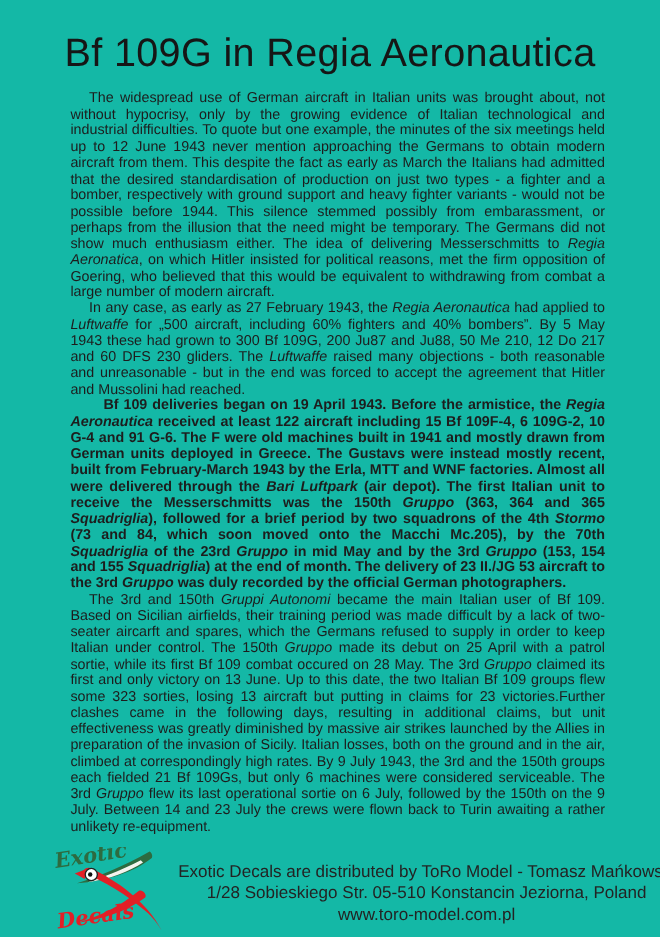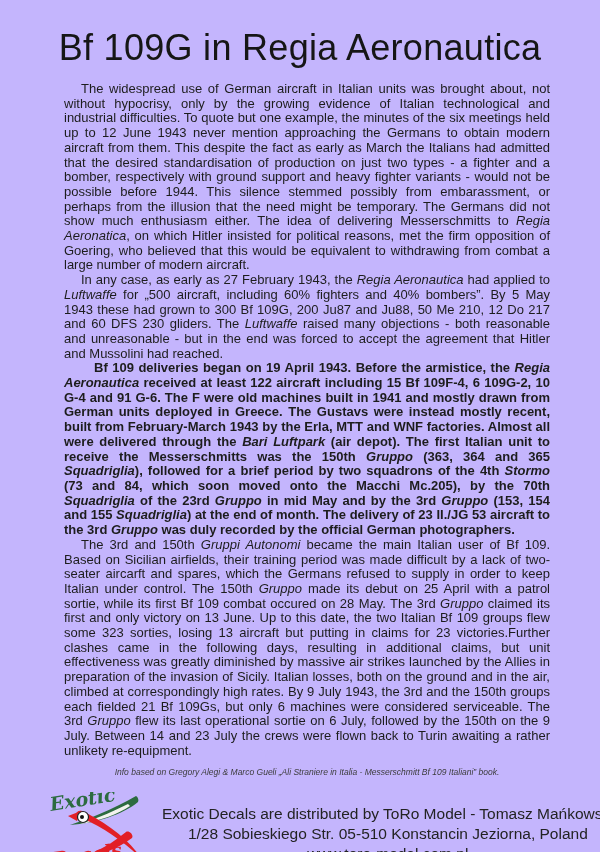--- a/index.html
+++ b/index.html
@@ -1,21 +1,21 @@
 <!DOCTYPE html>
 <html><head>
 <meta charset="utf-8">
 <style>
   html, body { margin:0; padding:0; }
   body {
     width:600px; height:852px; background:#ffffff;
     font-family:"Liberation Sans", sans-serif; color:#1a1a1a;
     -webkit-font-smoothing:antialiased;
   }
-  .page { position:relative; width:600px; height:852px; overflow:hidden; background:#c4b5fd; }
+  .page { position:relative; width:600px; height:852px; overflow:hidden; background:#14b8a6; }
 
   .title {
     font-size:36px; font-weight:400; color:#161616;
     text-align:center; margin:27px 28px 13px 28px; letter-spacing:0.3px;
   }
 
   .article {
     margin:0 50px 12px 64px;
     font-size:13px; line-height:14.7px;
     text-align:justify; text-justify:inter-word;
@@ -50,21 +50,20 @@
 
 <div class="page">
 
   <h1 class="title">Bf 109G in Regia Aeronautica</h1>
 
   <div class="article">
     <p>The widespread use of German aircraft in Italian units was brought about, not without hypocrisy, only by the growing evidence of Italian technological and industrial difficulties. To quote but one example, the minutes of the six meetings held up to 12 June 1943 never mention approaching the Germans to obtain modern aircraft from them. This despite the fact as early as March the Italians had admitted that the desired standardisation of production on just two types - a fighter and a bomber, respectively with ground support and heavy fighter variants - would not be possible before 1944. This silence stemmed possibly from embarassment, or perhaps from the illusion that the need might be temporary. The Germans did not show much enthusiasm either. The idea of delivering Messerschmitts to <i>Regia Aeronatica</i>, on which Hitler insisted for political reasons, met the firm opposition of Goering, who believed that this would be equivalent to withdrawing from combat a large number of modern aircraft.</p>
     <p>In any case, as early as 27 February 1943, the <i>Regia Aeronautica</i> had applied to <i>Luftwaffe</i> for „500 aircraft, including 60% fighters and 40% bombers”. By 5 May 1943 these had grown to 300 Bf 109G, 200 Ju87 and Ju88, 50 Me 210, 12 Do 217 and 60 DFS 230 gliders. The <i>Luftwaffe</i> raised many objections - both reasonable and unreasonable - but in the end was forced to accept the agreement that Hitler and Mussolini had reached.</p>
     <p class="indent-lg">Bf 109 deliveries began on 19 April 1943. Before the armistice, the <i>Regia Aeronautica</i> received at least 122 aircraft including 15 Bf 109F-4, 6 109G-2, 10 G-4 and 91 G-6. The F were old machines built in 1941 and mostly drawn from German units deployed in Greece. The Gustavs were instead mostly recent, built from February-March 1943 by the Erla, MTT and WNF factories. Almost all were delivered through the <i>Bari Luftpark</i> (air depot). The first Italian unit to receive the Messerschmitts was the 150th <i>Gruppo</i> (363, 364 and 365 <i>Squadriglia</i>), followed for a brief period by two squadrons of the 4th <i>Stormo</i> (73 and 84, which soon moved onto the Macchi Mc.205), by the 70th <i>Squadriglia</i> of the 23rd <i>Gruppo</i> in mid May and by the 3rd <i>Gruppo</i> (153, 154 and 155 <i>Squadriglia</i>) at the end of month. The delivery of 23 II./JG 53 aircraft to the 3rd <i>Gruppo</i> was duly recorded by the official German photographers.</p>
     <p>The 3rd and 150th <i>Gruppi Autonomi</i> became the main Italian user of Bf 109. Based on Sicilian airfields, their training period was made difficult by a lack of two-seater aircarft and spares, which the Germans refused to supply in order to keep Italian under control. The 150th <i>Gruppo</i> made its debut on 25 April with a patrol sortie, while its first Bf 109 combat occured on 28 May. The 3rd <i>Gruppo</i> claimed its first and only victory on 13 June. Up to this date, the two Italian Bf 109 groups flew some 323 sorties, losing 13 aircraft but putting in claims for 23 victories.Further clashes came in the following days, resulting in additional claims, but unit effectiveness was greatly diminished by massive air strikes launched by the Allies in preparation of the invasion of Sicily. Italian losses, both on the ground and in the air, climbed at correspondingly high rates. By 9 July 1943, the 3rd and the 150th groups each fielded 21 Bf 109Gs, but only 6 machines were considered serviceable. The 3rd <i>Gruppo</i> flew its last operational sortie on 6 July, followed by the 150th on the 9 July. Between 14 and 23 July the crews were flown back to Turin awaiting a rather unlikety re-equipment.</p>
-    <div class="credit">Info based on Gregory Alegi &amp; Marco Gueli „Ali Straniere in Italia - Messerschmitt Bf 109 Italiani” book.</div>
   </div>
 
   <div class="footer">
     <div class="logo">
       <svg viewBox="0 0 114 84" xmlns="http://www.w3.org/2000/svg" aria-hidden="true">
 
         <path d="M88,4 C64,18 40,27 22,33 C48,31 74,23 90,10 C91,8 90,5 88,4 Z" fill="#2d6b40"></path>
 
         <path d="M80,12 C60,22 44,28 32,32 C52,29 70,22 82,14 Z" fill="#f3f3ee"></path>
 

